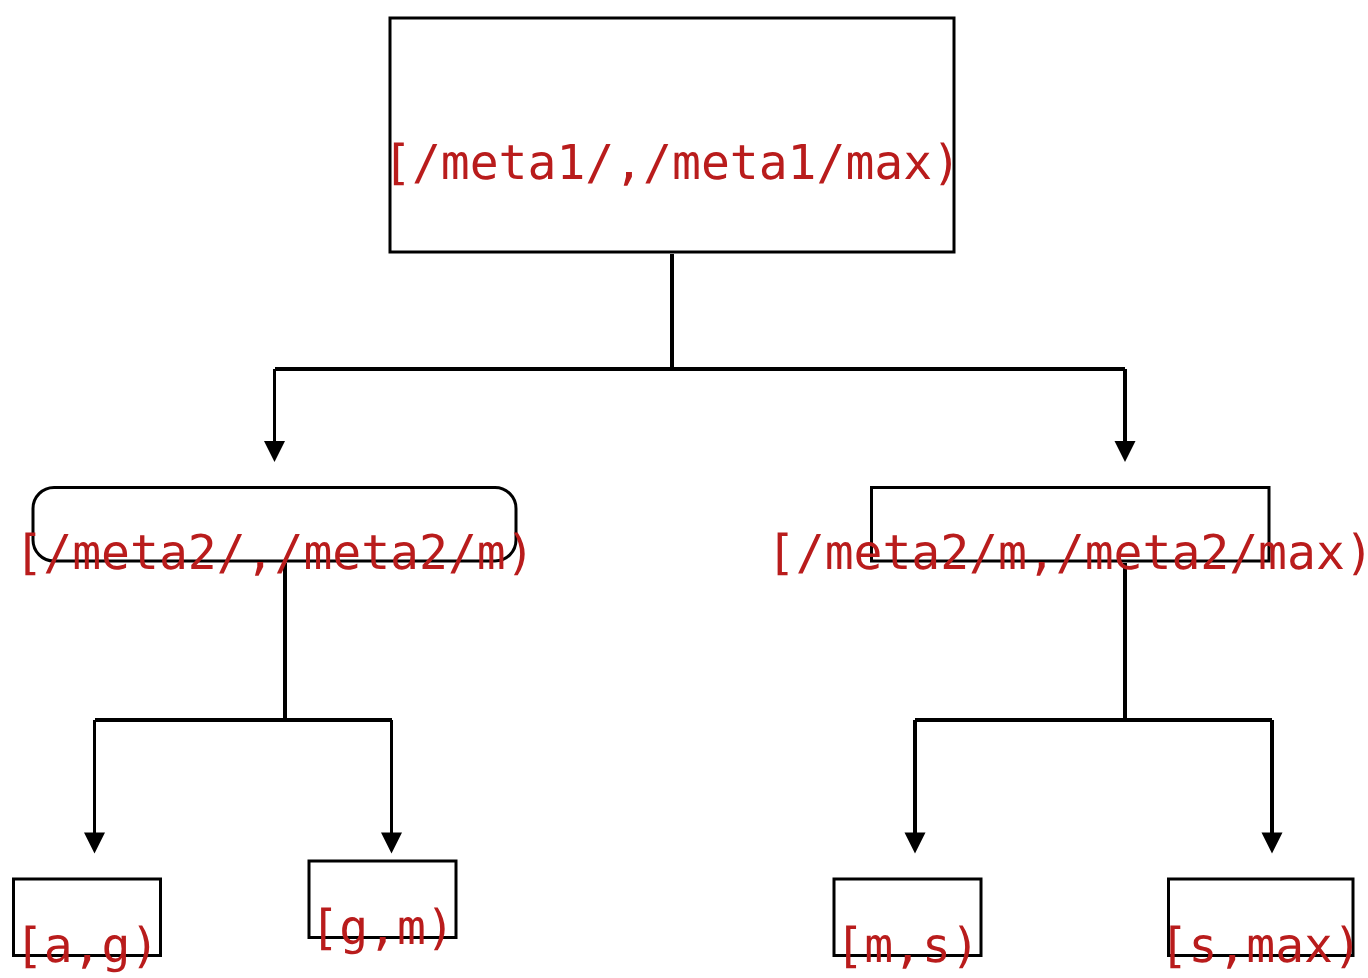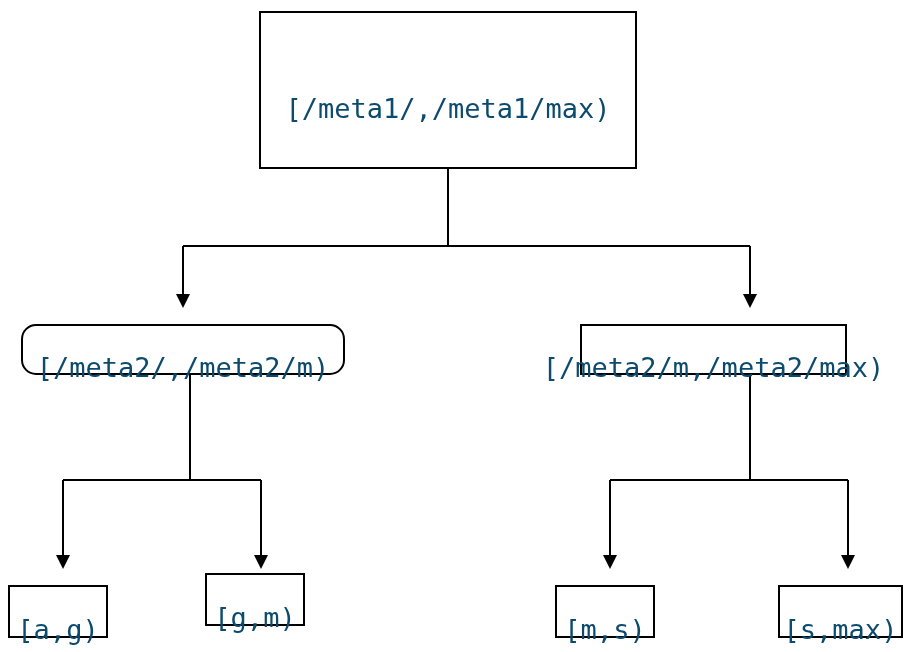--- a/index.html
+++ b/index.html
@@ -30,23 +30,23 @@
     position: absolute;
     box-sizing: border-box;
     border: 2px solid #000000;
     background: #ffffff;
     display: flex;
     align-items: center;
     justify-content: center;
   }
   .node-label {
     font-family: "DejaVu Sans Mono", "Liberation Mono", monospace;
-    font-size: 27px;
+    font-size: 32px;
     line-height: 1;
-    color: #0c4a6e;
+    color: #b91c1c;
     white-space: pre;
     letter-spacing: 0px;
     margin-top: 36px;
   }
   
   #node-root {
     left: 259px;
     top: 11px;
     width: 378px;
     height: 158px;

